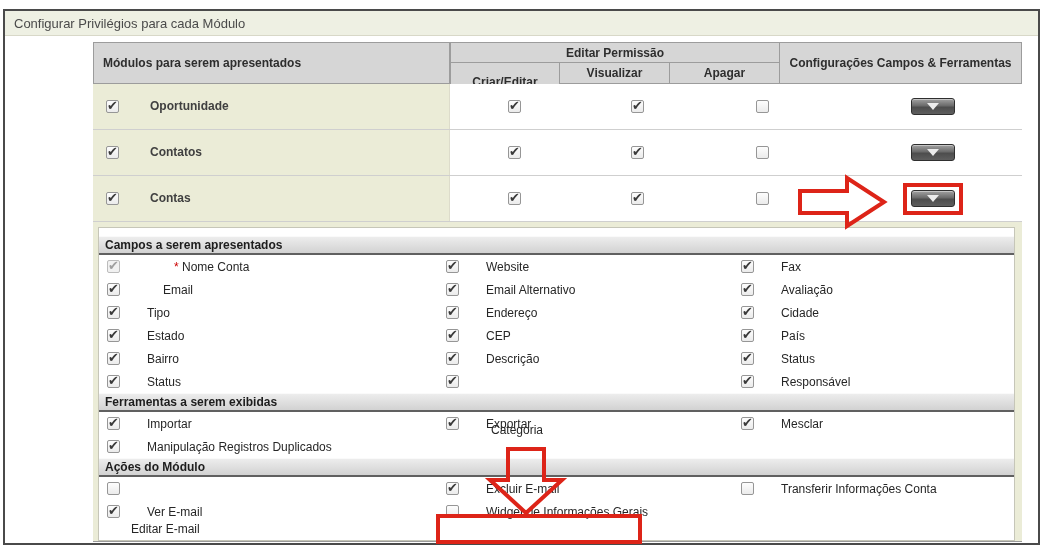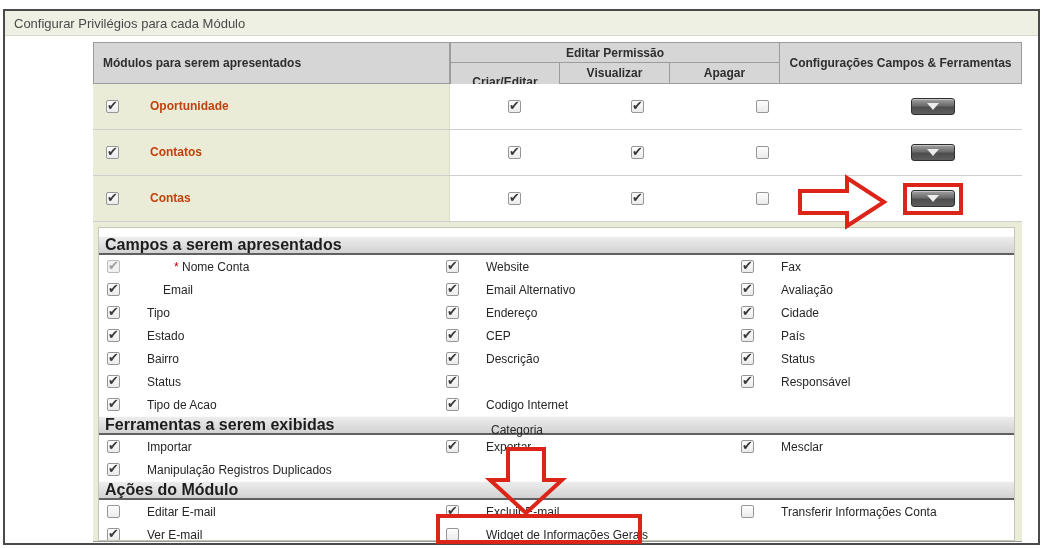--- a/index.html
+++ b/index.html
@@ -10,39 +10,39 @@
   .titlebar{position:absolute;left:5px;top:11px;width:1033px;height:25px;background:#eef0e3;
             border-bottom:1px solid #d8d8c8;display:flex;align-items:center;padding-left:9px;box-sizing:border-box;
             color:#4a4a4a;font-size:13px;}
   
   .hcell{position:absolute;background:#d6d6d6;border:1px solid #9c9c9c;box-sizing:border-box;
          display:flex;align-items:center;justify-content:center;font-weight:bold;color:#2e2e2e;font-size:12px;text-align:center;}
   .hcell.left{justify-content:flex-start;padding-left:9px;}
   
   .mrow{position:absolute;left:93px;width:929px;height:46px;background:#fff;border-bottom:1px solid #cfcfcf;box-sizing:border-box;}
   .mcell{position:absolute;left:0;top:0;width:357px;height:45px;background:#ebecd7;border-right:1px solid #dddccb;box-sizing:border-box;}
-  .mlabel{position:absolute;left:57px;top:16px;font-weight:bold;color:#c2410c;font-size:12px;line-height:13px;}
+  .mlabel{position:absolute;left:57px;top:16px;font-weight:bold;color:#404040;font-size:12px;line-height:13px;}
   
   .cb{position:absolute;width:13px;height:13px;border:1px solid #969696;border-radius:2px;
       background:linear-gradient(#fdfdfd,#ebebeb);box-sizing:border-box;cursor:default;}
   .cb.checked::after{content:"\2714";position:absolute;left:0px;top:-3px;font-size:13px;font-weight:bold;color:#3a3a3a;}
   .cb.disabled{background:#f1f1f1;border-color:#bcbcbc;}
   .cb.disabled::after{color:#9f9f9f;}
   
   .dd{position:absolute;width:44px;height:17px;border:1px solid #2f2f2f;border-radius:3px;
       background:linear-gradient(#a2a2a2,#6b6b6b 45%,#4d4d4d 55%,#5e5e5e);box-shadow:inset 0 1px 0 rgba(255,255,255,.4);
       display:flex;align-items:center;justify-content:center;padding:0;cursor:pointer;}
   .tri{width:0;height:0;border-left:6px solid transparent;border-right:6px solid transparent;border-top:7px solid #ececec;}
   
   .detail-row{position:absolute;left:93px;top:222px;width:929px;height:320px;background:#ebecd7;
               border-bottom:1px solid #9a9a9a;box-sizing:border-box;}
   .panel{position:absolute;left:5px;top:5px;width:917px;height:314px;background:#fff;border:1px solid #c6c6b8;
          box-sizing:border-box;overflow:hidden;padding-top:8px;}
   .secbar{height:19px;box-sizing:border-box;background:linear-gradient(#ededed,#d2d2d2);
-          border-top:1px solid #fafafa;border-bottom:2px solid #606060;font-weight:bold;font-size:16px;color:#1d1d1d;
+          border-top:1px solid #fafafa;border-bottom:2px solid #606060;font-weight:bold;font-size:12px;color:#1d1d1d;
           line-height:16px;padding-left:6px;}
   .itemrow{position:relative;height:23px;}
   .flabel{position:absolute;top:5px;font-size:12px;color:#262626;white-space:nowrap;}
   .req{color:#cc0000;}
   
   #annots{position:absolute;left:0;top:0;pointer-events:none;}
 </style>
 </head>
 <body>
 
@@ -143,43 +143,37 @@
           <span class="flabel" style="left: 682px;">Status</span>
         </div>
         <div class="itemrow">
           <span class="cb checked" style="left: 8px; top: 5px;"></span>
           <span class="flabel" style="left: 48px;">Status</span>
           <span class="cb checked" style="left: 347px; top: 5px;"></span>
           <span class="flabel" style="left: 392px; margin-top: 48px;">Categoria</span>
           <span class="cb checked" style="left: 642px; top: 5px;"></span>
           <span class="flabel" style="left: 682px;">Responsável</span>
         </div>
-        <div class="itemrow">
-          <span class="cb checked" style="left: 8px; top: 5px;"></span>
-          <span class="flabel" style="left: 48px;">Tipo de Acao</span>
-          <span class="cb checked" style="left: 347px; top: 5px;"></span>
-          <span class="flabel" style="left: 387px;">Codigo Internet</span>
-        </div>
         <div class="secbar">Ferramentas a serem exibidas</div>
         <div class="itemrow">
           <span class="cb checked" style="left: 8px; top: 5px;"></span>
           <span class="flabel" style="left: 48px;">Importar</span>
           <span class="cb checked" style="left: 347px; top: 5px;"></span>
           <span class="flabel" style="left: 387px;">Exportar</span>
           <span class="cb checked" style="left: 642px; top: 5px;"></span>
           <span class="flabel" style="left: 682px;">Mesclar</span>
         </div>
         <div class="itemrow">
           <span class="cb checked" style="left: 8px; top: 5px;"></span>
           <span class="flabel" style="left: 48px;">Manipulação Registros Duplicados</span>
         </div>
         <div class="secbar">Ações do Módulo</div>
         <div class="itemrow">
           <span class="cb" style="left: 8px; top: 5px;"></span>
-          <span class="flabel" style="left: 48px;">Editar E-mail</span>
+          <span class="flabel" style="left: 32px; margin-top: 40px;">Editar E-mail</span>
           <span class="cb checked" style="left: 347px; top: 5px;"></span>
           <span class="flabel" style="left: 387px;">Excluir E-mail</span>
           <span class="cb" style="left: 642px; top: 5px;"></span>
           <span class="flabel" style="left: 682px;">Transferir Informações Conta</span>
         </div>
         <div class="itemrow">
           <span class="cb checked" style="left: 8px; top: 5px;"></span>
           <span class="flabel" style="left: 48px;">Ver E-mail</span>
           <span class="cb" style="left: 347px; top: 5px;"></span>
           <span class="flabel" style="left: 387px;">Widget de Informações Gerais</span>

